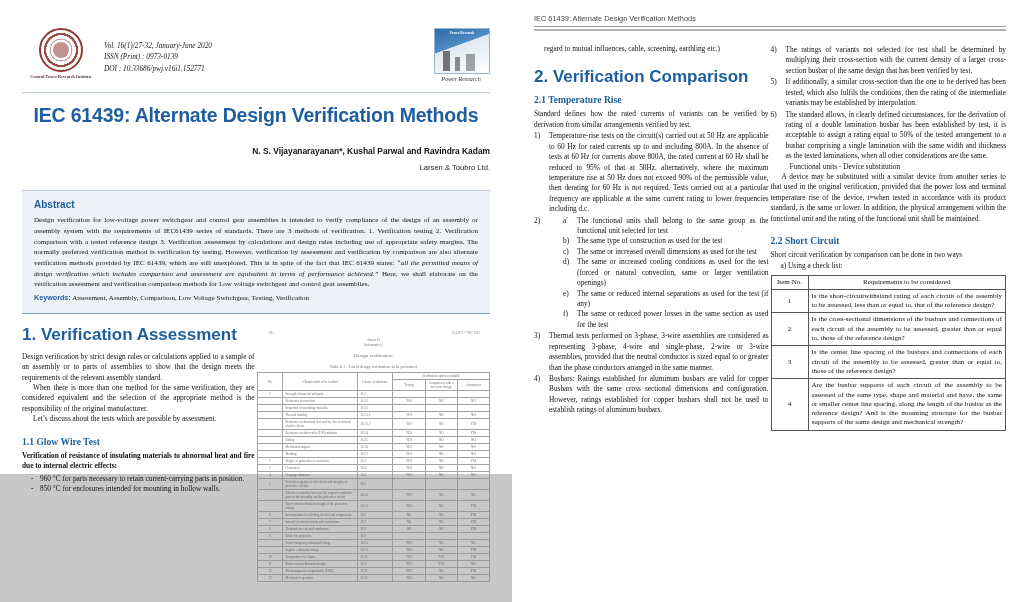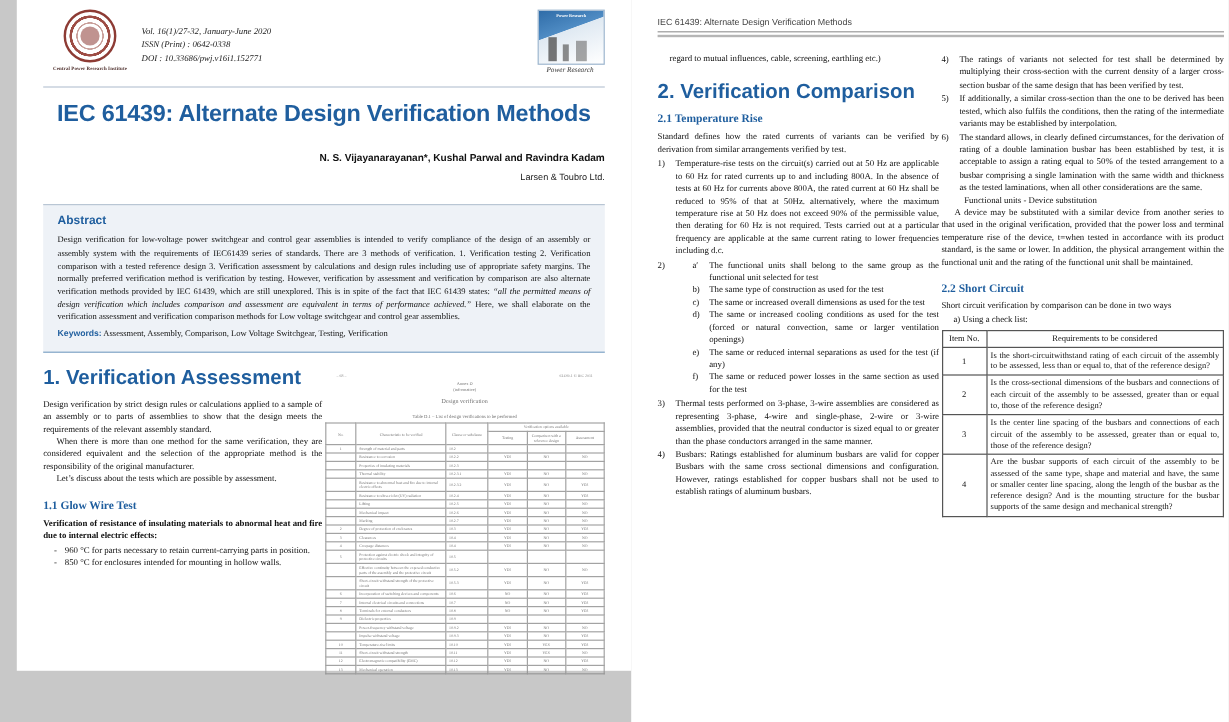--- a/index.html
+++ b/index.html
@@ -3,21 +3,21 @@
 <meta charset="utf-8">
 <style>
   html,body{margin:0;padding:0;}
   body{
     width:1024px;height:602px;overflow:hidden;
     background:#c8c8c8;
     font-family:"Liberation Serif", serif;
   }
   .spread{display:flex;width:1024px;height:602px;}
   .page{background:#ffffff;position:relative;box-sizing:border-box;}
-  .page-left{width:512px;height:559px;padding:8px 22px 0 22px;margin-left:14px;}
+  .page-left{width:512px;height:474px;padding:28px 22px 0 22px;}
   .page-right{width:512px;height:602px;padding:14px 18px 0 22px;}
 
   
   .masthead{display:flex;align-items:flex-start;height:58px;position:relative;}
   .logo-block{width:78px;display:flex;flex-direction:column;align-items:center;}
   .cpri-seal{
     width:40px;height:40px;border-radius:50%;
     border:2px solid #8d3b34;
     background:
       radial-gradient(circle at 50% 50%, #ffffff 0 36%, #c9a09b 37% 40%, #ffffff 41% 52%, #9d4c44 53% 60%, #ffffff 61% 100%);
@@ -134,21 +134,21 @@
 
   <div class="page page-left">
 
     <div class="masthead">
       <div class="logo-block">
         <div class="cpri-seal"></div>
         <div class="cpri-name">Central Power Research Institute</div>
       </div>
       <div class="journal-meta">
         <div>Vol. 16(1)/27-32, January-June 2020</div>
-        <div>ISSN (Print) : 0642-0338</div>
+        <div>ISSN (Print) : 0973-0139</div>
         <div>DOI : 10.33686/pwj.v16i1.152771</div>
       </div>
       <div class="pr-badge">
         <div class="pr-cover">
           <div class="ttl">Power Research</div>
           <div class="tower"></div>
           <div class="tower2"></div>
           <div class="tower3"></div>
         </div>
         <div class="pr-label">Power Research</div>

